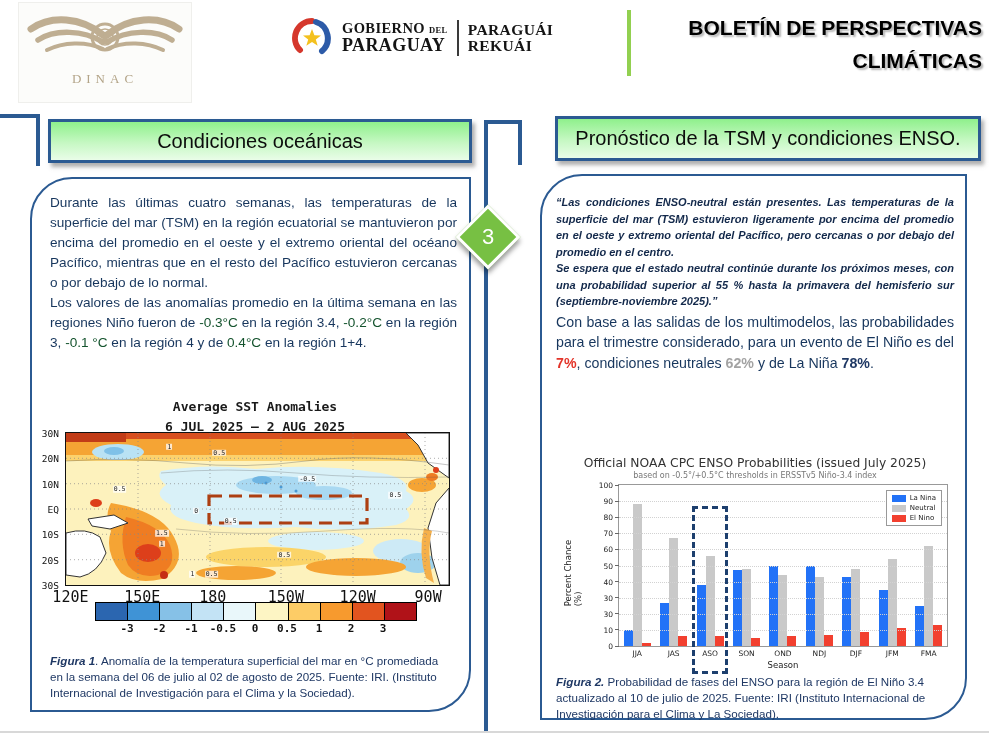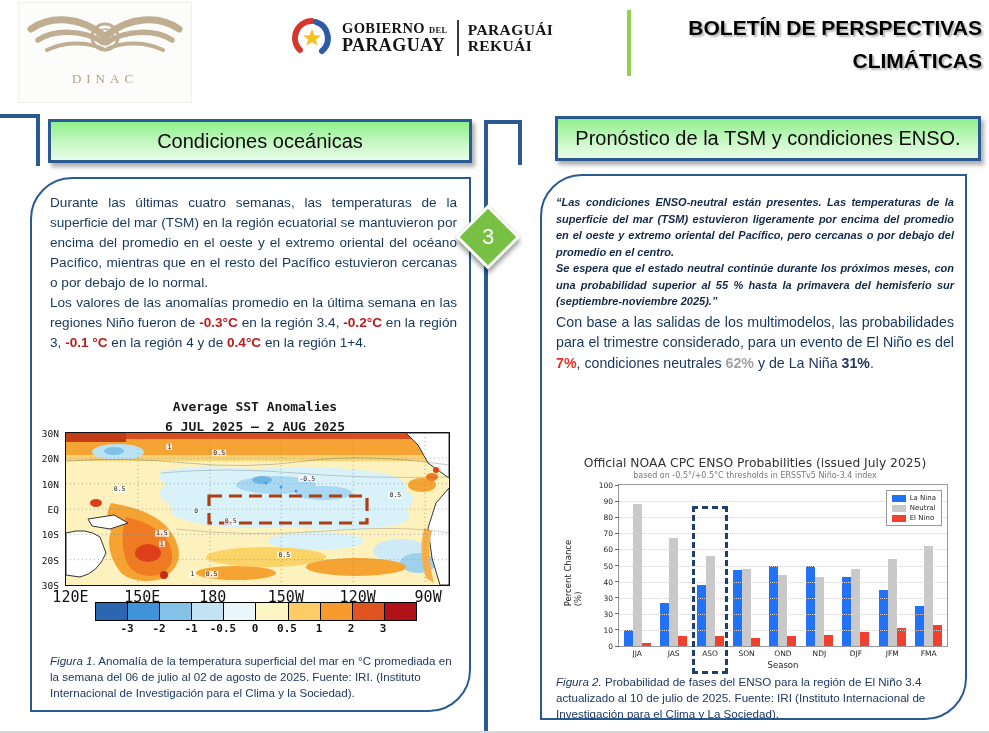--- a/index.html
+++ b/index.html
@@ -34,21 +34,21 @@
            font-size:20px;color:#0c0c0c;z-index:4;box-sizing:border-box;}
   .hdr-left{left:48px;top:119px;width:424px;height:44px;}
   .hdr-right{left:555px;top:116px;width:426px;height:45px;}
   .container-box{position:absolute;background:#fff;border:2.5px solid #2b5a92;
                  border-radius:42px 0 42px 0;box-sizing:border-box;z-index:3;}
   .cont-left{left:30px;top:177px;width:441px;height:535px;}
   .cont-right{left:540px;top:174px;width:427px;height:546px;}
   
   .ltext{position:absolute;left:18px;top:14px;width:407px;font-size:13.6px;color:#17365d;
          text-align:justify;line-height:1.47;}
-  .val{font-weight:bold;color:#b91c1c;}
+  .val{font-weight:normal;color:#14532d;}
   .maptitle{position:absolute;left:30px;top:218px;width:386px;text-align:center;
             font-family:"DejaVu Sans Mono",monospace;font-weight:bold;font-size:13px;
             color:#1a1a1a;line-height:1.5;}
   .map{position:absolute;left:33px;top:253px;width:383px;height:152px;border:1.5px solid #111;box-sizing:content-box;}
   .map svg{display:block;}
   .myticks{position:absolute;left:0;top:253px;width:30px;height:156px;}
   .myticks span{position:absolute;right:3px;transform:translateY(-50%);
                 font-family:"DejaVu Sans Mono",monospace;font-size:9.5px;color:#111;}
   .mxticks{position:absolute;left:33px;top:409px;width:383px;height:13px;}
   .mxticks span{position:absolute;transform:translateX(-35%);
@@ -57,21 +57,21 @@
           font-size:6.5px;color:#222;background:rgba(255,255,255,.75);padding:0 1px;line-height:1;}
   .cbar{position:absolute;left:63px;top:423px;width:320px;height:17px;display:flex;border:1px solid #000;}
   .cb-seg{flex:1;border-right:1px solid #000;}
   .cb-seg:last-child{border-right:none;}
   .cb-labels{position:absolute;left:63px;top:443px;width:320px;height:14px;}
   .cb-labels span{position:absolute;transform:translateX(-50%);
                   font-family:"DejaVu Sans Mono",monospace;font-weight:bold;font-size:11px;color:#111;}
   .caption{position:absolute;font-size:11.6px;color:#1f3864;line-height:1.4;text-align:left;}
   .cap1{left:18px;top:474px;width:402px;}
   .cap2{left:14px;top:498px;width:400px;}
-  .fig-bold{font-weight:normal;font-style:italic;}
+  .fig-bold{font-weight:bold;font-style:italic;}
   
   .rtext{position:absolute;left:14px;top:18px;width:398px;}
   .quote{font-weight:bold;font-style:italic;font-size:11px;color:#13294b;
          text-align:justify;line-height:1.5;}
   .rbody{font-size:14.2px;color:#17365d;text-align:justify;line-height:1.45;margin-top:2px;}
   .pct-nino{color:#e3342a;font-weight:bold;}
   .pct-neu{color:#a3a3a3;font-weight:bold;}
   .pct-nina{color:#1f3864;font-weight:bold;}
   
   .chartwrap{position:absolute;left:12px;top:280px;width:402px;}
@@ -282,21 +282,21 @@
 
     <div class="caption cap1">
       <span class="fig-bold">Figura 1</span><span>. Anomalía de la temperatura superficial del mar en °C promediada en la semana del 06 de julio al 02 de agosto de 2025. Fuente: IRI. (Instituto Internacional de Investigación para el Clima y la Sociedad).</span>
     </div>
   </div>
 
   <div class="container-box cont-right">
     <div class="rtext">
       <div class="quote">“Las condiciones ENSO-neutral están presentes. Las temperaturas de la superficie del mar (TSM) estuvieron ligeramente por encima del promedio en el oeste y extremo oriental del Pacífico, pero cercanas o por debajo del promedio en el centro.</div>
       <div class="quote"> Se espera que el estado neutral continúe durante los próximos meses, con una probabilidad superior al 55 % hasta la primavera del hemisferio sur (septiembre-noviembre 2025).”</div>
-      <div class="rbody"><span>Con base a las salidas de los multimodelos, las probabilidades para el trimestre considerado, para un evento de El Niño es del </span><span class="pct-nino">7%</span><span>, condiciones neutrales </span><span class="pct-neu">62%</span><span> y de La Niña </span><span class="pct-nina">31%</span><span>.</span></div>
+      <div class="rbody"><span>Con base a las salidas de los multimodelos, las probabilidades para el trimestre considerado, para un evento de El Niño es del </span><span class="pct-nino">7%</span><span>, condiciones neutrales </span><span class="pct-neu">62%</span><span> y de La Niña </span><span class="pct-nina">78%</span><span>.</span></div>
     </div>
 
     <div class="chartwrap">
       <div class="ctitle">Official NOAA CPC ENSO Probabilities (issued July 2025)</div>
       <div class="csub">based on -0.5°/+0.5°C thresholds in ERSSTv5 Niño-3.4 index</div>
       <div class="plot" id="plot">
         <div class="ylab">Percent Chance (%)</div>
         <div class="groups" id="bar-groups">
             <div class="grp">
               <div class="bar" style="height: 10%; background: rgb(34, 114, 247);"></div>

